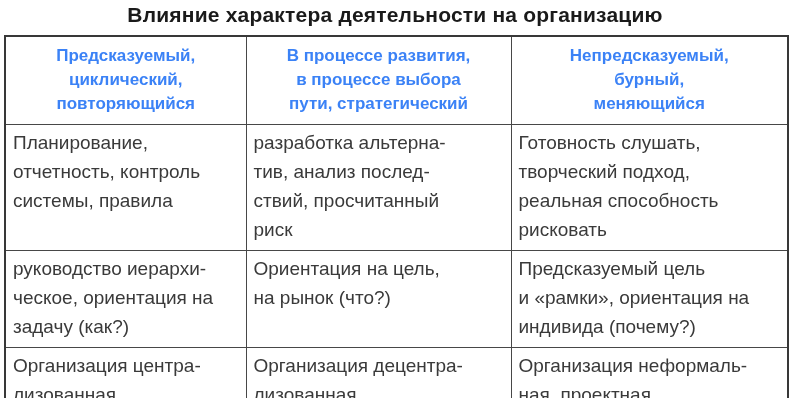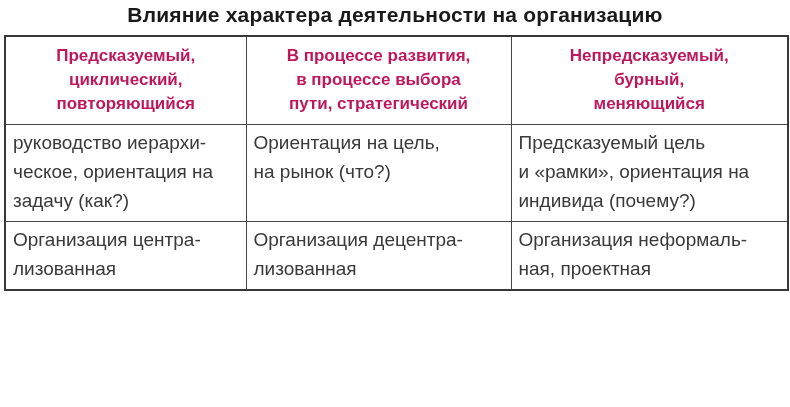--- a/index.html
+++ b/index.html
@@ -40,21 +40,21 @@
     white-space: pre-line;
     overflow: hidden;
   }
   table.infl thead tr { height: 88px; }
   table.infl tbody tr.r0 { height: 126px; }
   table.infl tbody tr.r1 { height: 88px; }
   table.infl tbody tr.r2 { height: 65px; }
   table.infl th {
     font-size: 17px;
     font-weight: bold;
-    color: #be185d;
+    color: #3b82f6;
     text-align: center;
     vertical-align: middle;
     line-height: 24px;
     padding: 2px 4px;
   }
   table.infl td {
     font-size: 19px;
     font-weight: normal;
     color: #3a3a3a;
     text-align: left;
@@ -82,20 +82,33 @@
 повторяющийся</th>
         <th>В процессе развития,
 в процессе выбора
 пути, стратегический</th>
         <th>Непредсказуемый,
 бурный,
 меняющийся</th>
       </tr>
     </thead>
     <tbody>
+      <tr class="r0">
+        <td>Планирование,
+отчетность, контроль
+системы, правила</td>
+        <td>разработка альтерна-
+тив, анализ послед-
+ствий, просчитанный
+риск</td>
+        <td>Готовность слушать,
+творческий подход,
+реальная способность
+рисковать</td>
+      </tr>
       <tr class="r1">
         <td>руководство иерархи-
 ческое, ориентация на
 задачу (как?)</td>
         <td>Ориентация на цель,
 на рынок (что?)</td>
         <td>Предсказуемый цель
 и «рамки», ориентация на
 индивида (почему?)</td>
       </tr>

